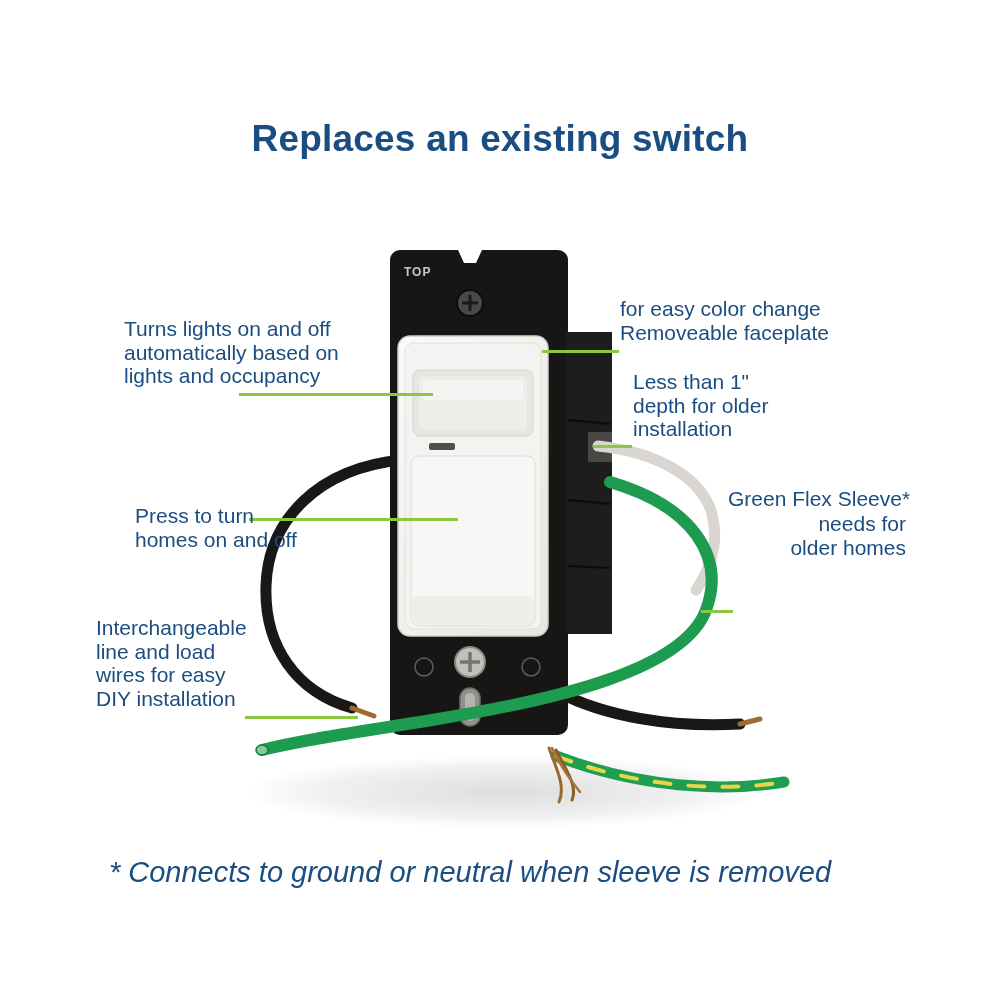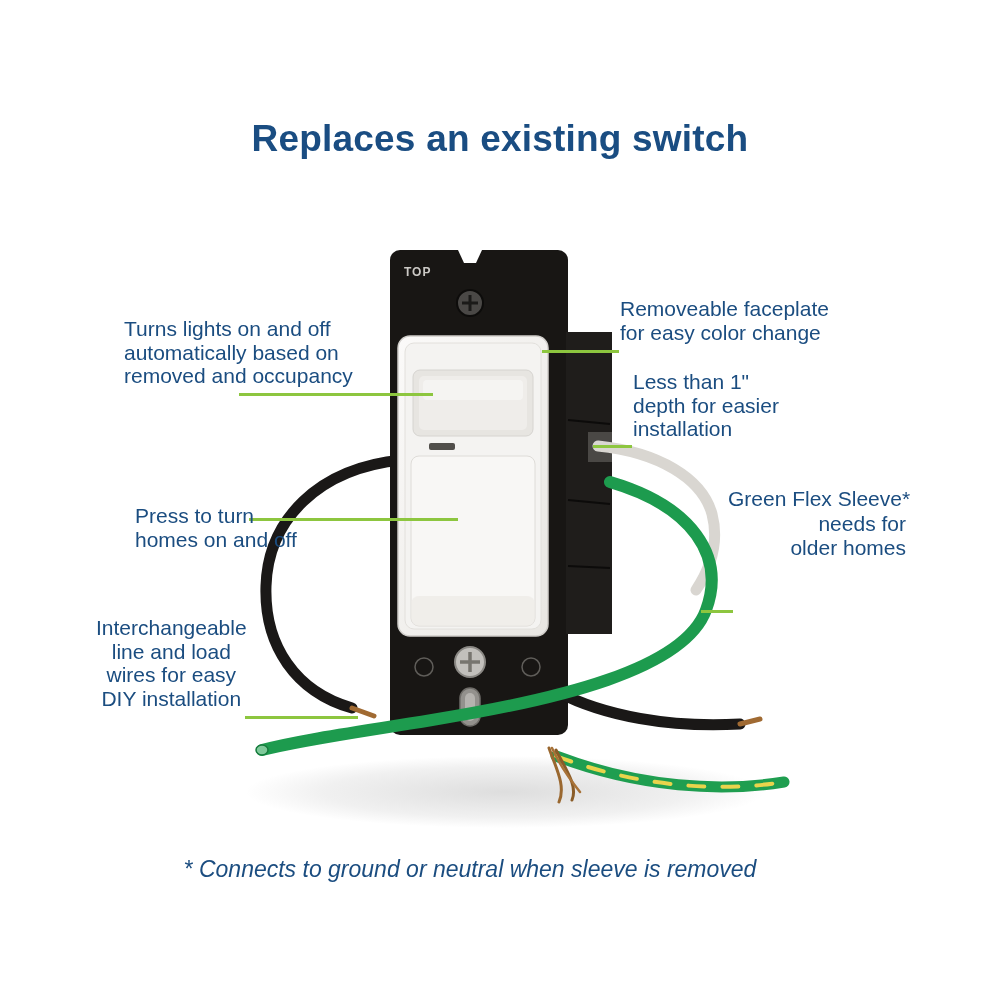--- a/index.html
+++ b/index.html
@@ -11,34 +11,34 @@
     position:absolute; top:118px; left:0; width:1000px; margin:0;
     text-align:center; font-size:37px; font-weight:bold; color:#1a4d82;
     letter-spacing:0.2px;
   }
   .callout {
     position:absolute; color:#1b4d80; font-size:21px; line-height:23.5px;
     white-space:nowrap;
   }
   #c-motion    { left:124px; top:317px; }
   #c-press     { left:135px; top:464px;margin-top:40px; }
-  #c-diy       { left:96px;  top:616px;text-align:center; }
+  #c-diy       { left:96px;  top:616px; }
   #c-faceplate { left:620px; top:297px; }
   #c-depth     { left:633px; top:370px; }
   #c-sleeve    { left:728px; top:487px; width:178px; text-align:right; line-height:24.5px; }
   .leader { position:absolute; height:3px; background:#8dc63f; }
   #l-motion    { left:239px; top:393px; width:194px; }
   #l-press     { left:249px; top:518px; width:209px; }
   #l-diy       { left:245px; top:716px; width:113px; }
   #l-faceplate { left:542px; top:350px; width:77px; }
   #l-depth     { left:593px; top:445px; width:39px; }
   #l-sleeve    { left:701px; top:610px; width:32px; }
   .footnote {
     position:absolute; top:856px; left:0; width:940px; text-align:center;
-    font-style:italic; font-size:23px; color:#1b4d80;
+    font-style:italic; font-size:29px; color:#1b4d80;
   }
   svg.product { position:absolute; left:0; top:0; width:1000px; height:1000px; }
 </style>
 </head>
 <body>
 
 <div class="canvas">
 
   <h1 class="title">Replaces an existing switch</h1>
 
@@ -128,43 +128,43 @@
   <div class="leader" id="l-motion"></div>
   <div class="leader" id="l-press"></div>
   <div class="leader" id="l-diy"></div>
   <div class="leader" id="l-faceplate"></div>
   <div class="leader" id="l-depth"></div>
   <div class="leader" id="l-sleeve"></div>
 
   <div class="callout" id="c-motion">
     <div>Turns lights on and off</div>
     <div>automatically based on</div>
-    <div>removed and occupancy</div>
+    <div>lights and occupancy</div>
   </div>
 
   <div class="callout" id="c-press">
     <div>Press to turn</div>
     <div>homes on and off</div>
   </div>
 
   <div class="callout" id="c-diy">
     <div>Interchangeable</div>
     <div>line and load</div>
     <div>wires for easy</div>
     <div>DIY installation</div>
   </div>
 
   <div class="callout" id="c-faceplate">
+    <div>for easy color change</div>
     <div>Removeable faceplate</div>
-    <div>for easy color change</div>
   </div>
 
   <div class="callout" id="c-depth">
     <div>Less than 1"</div>
-    <div>depth for easier</div>
+    <div>depth for older</div>
     <div>installation</div>
   </div>
 
   <div class="callout" id="c-sleeve">
     <div>Green Flex Sleeve*</div>
     <div>needs for</div>
     <div>older homes</div>
   </div>
 
   <div class="footnote">* Connects to ground or neutral when sleeve is removed</div>

